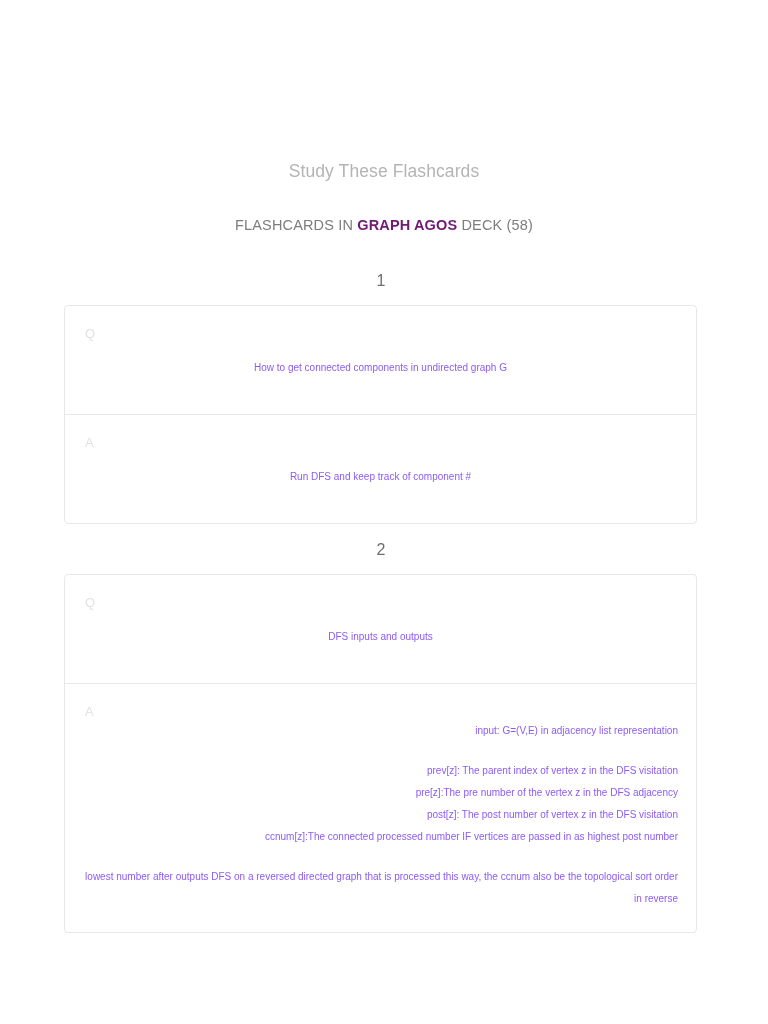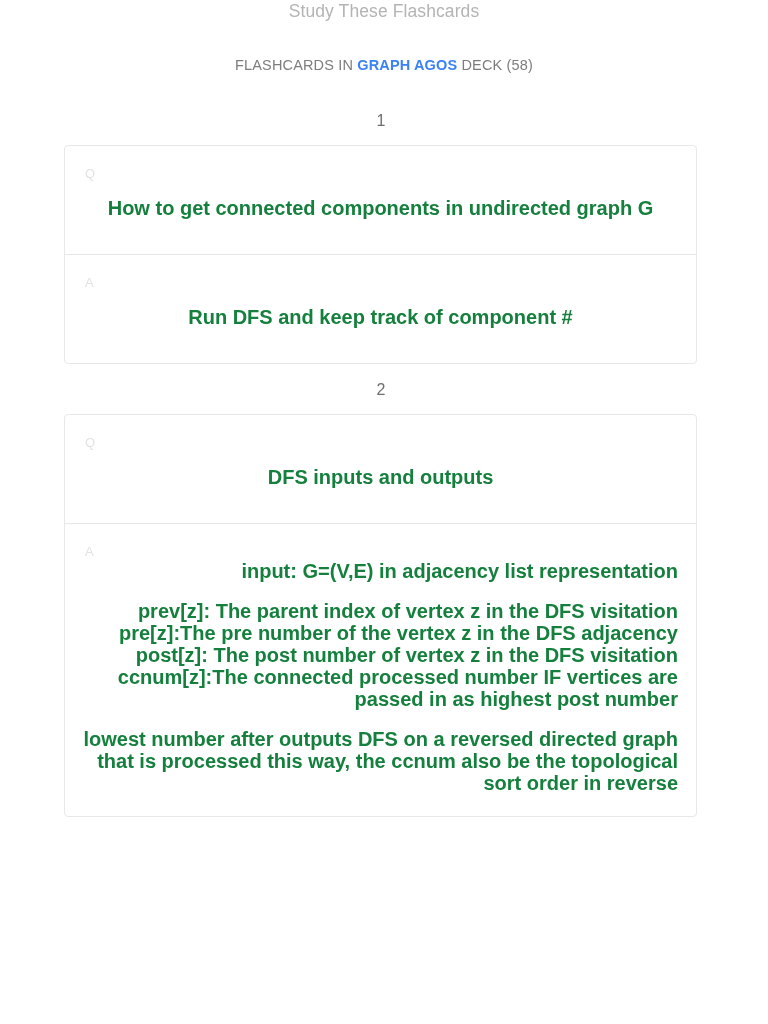--- a/index.html
+++ b/index.html
@@ -12,20 +12,21 @@
   body {
     width: 768px;
     height: 1024px;
     font-family: "Liberation Sans", sans-serif;
     overflow: hidden;
     position: relative;
   }
 
   .page {
     width: 768px;
+    padding-top: 160px;
   }
 
   
   .page-title {
     text-align: center;
     font-size: 17.5px;
     font-weight: 400;
     color: #b4b4b4;
     letter-spacing: 0.1px;
     margin: 0;
@@ -36,21 +37,21 @@
     text-align: center;
     font-size: 14.5px;
     color: #7d7d7d;
     margin: 0;
     padding-top: 33px;
     line-height: 20px;
     letter-spacing: 0.15px;
   }
   .deck-subtitle .deck-name {
     font-weight: 700;
-    color: #3b82f6;
+    color: #701a75;
   }
 
   
   .card-list {
     padding-top: 20px;
   }
 
   .card-block {
     width: 768px;
   }
@@ -83,24 +84,23 @@
   .side-marker {
     font-size: 13px;
     color: #e2e2e2;
     line-height: 16px;
     font-weight: 400;
     padding-left: 2px;
     height: 16px;
   }
 
   .side-body {
-    font-size: 20px;
-    color: #15803d;
+    font-size: 10px;
+    color: #8b5cf6;
     line-height: 22px;
-    font-weight: bold;
   }
   .side-body.centered {
     text-align: center;
     padding-top: 15px;
     padding-bottom: 13px;
   }
   .side-body.left {
     text-align: right;
   }
 

